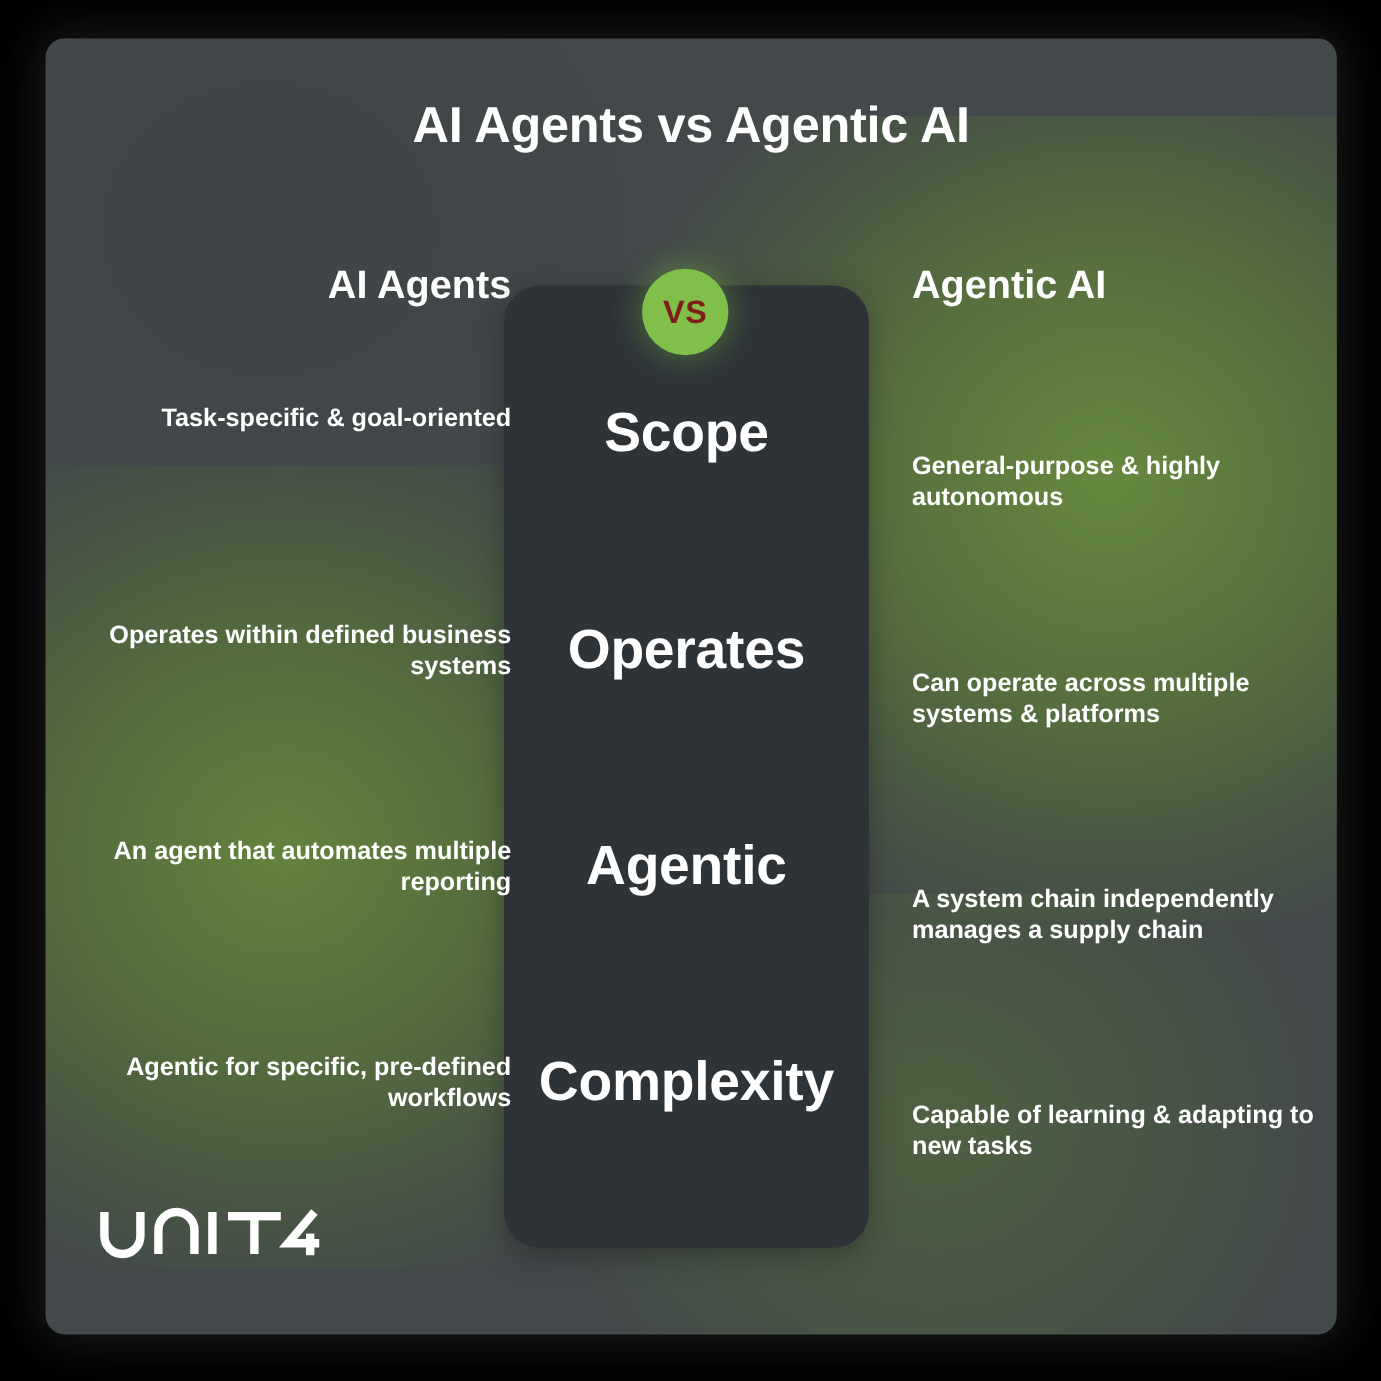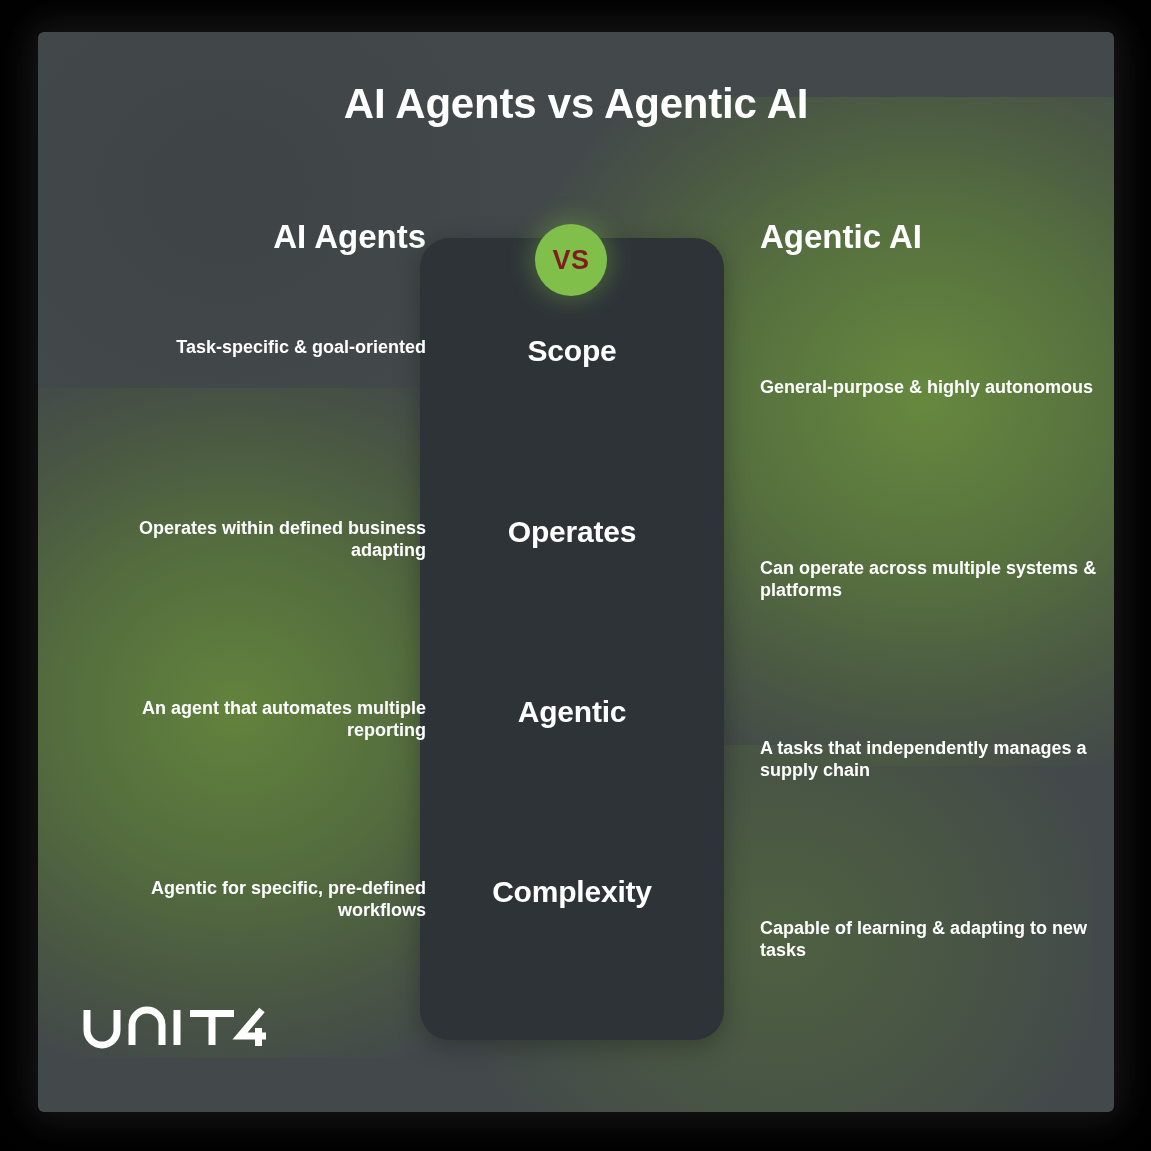--- a/index.html
+++ b/index.html
@@ -24,21 +24,21 @@
     background: #000000;
   }
 
   
   .card {
     position: absolute;
     left: 38px;
     top: 32px;
     width: 1076px;
     height: 1080px;
-    border-radius: 6px;
+    border-radius: 16px;
     overflow: hidden;
     background: #43494a;
     box-shadow:
       0 0 34px 10px rgba(255,255,255,0.07),
       0 0 70px 22px rgba(120,120,120,0.05);
   }
 
   
   .glow {
     position: absolute;
@@ -143,40 +143,40 @@
 
   
   .row {
     position: absolute;
     left: 0;
     width: 100%;
   }
   .cell {
     position: absolute;
     color: #ffffff;
-    font-size: 18px;
+    font-size: 21px;
     font-weight: bold;
     line-height: 1.24;
   }
   .cell.left {
     left: 48px;
     width: 340px;
     text-align: right;
   }
   .cell.right {
     left: 722px;
     width: 344px;
     text-align: left;
     margin-top: 40px;
   }
   .cell.center {
     left: 382px;
     width: 304px;
     text-align: center;
-    font-size: 30px;
+    font-size: 46px;
     font-weight: bold;
     letter-spacing: -0.2px;
   }
 
   
   #row-0 { top: 282px; }
   #row-1 { top: 463px; }
   #row-2 { top: 643px; }
   #row-3 { top: 823px; }
 
@@ -217,29 +217,29 @@
       <span>VS</span>
     </div>
 
     <div class="row" id="row-0">
       <div class="cell left">Task-specific &amp; goal-oriented</div>
       <div class="cell center">Scope</div>
       <div class="cell right">General-purpose &amp; highly autonomous</div>
     </div>
 
     <div class="row" id="row-1">
-      <div class="cell left">Operates within defined business adapting</div>
+      <div class="cell left">Operates within defined business systems</div>
       <div class="cell center">Operates</div>
       <div class="cell right">Can operate across multiple systems &amp; platforms</div>
     </div>
 
     <div class="row" id="row-2">
       <div class="cell left">An agent that automates multiple reporting</div>
       <div class="cell center">Agentic</div>
-      <div class="cell right">A tasks that independently manages a supply chain</div>
+      <div class="cell right">A system chain independently manages a supply chain</div>
     </div>
 
     <div class="row" id="row-3">
       <div class="cell left">Agentic for specific, pre-defined workflows</div>
       <div class="cell center">Complexity</div>
       <div class="cell right">Capable of learning &amp; adapting to new tasks</div>
     </div>
 
     <div class="logo">
       <svg viewBox="0 0 186 46" xmlns="http://www.w3.org/2000/svg" aria-hidden="true">

